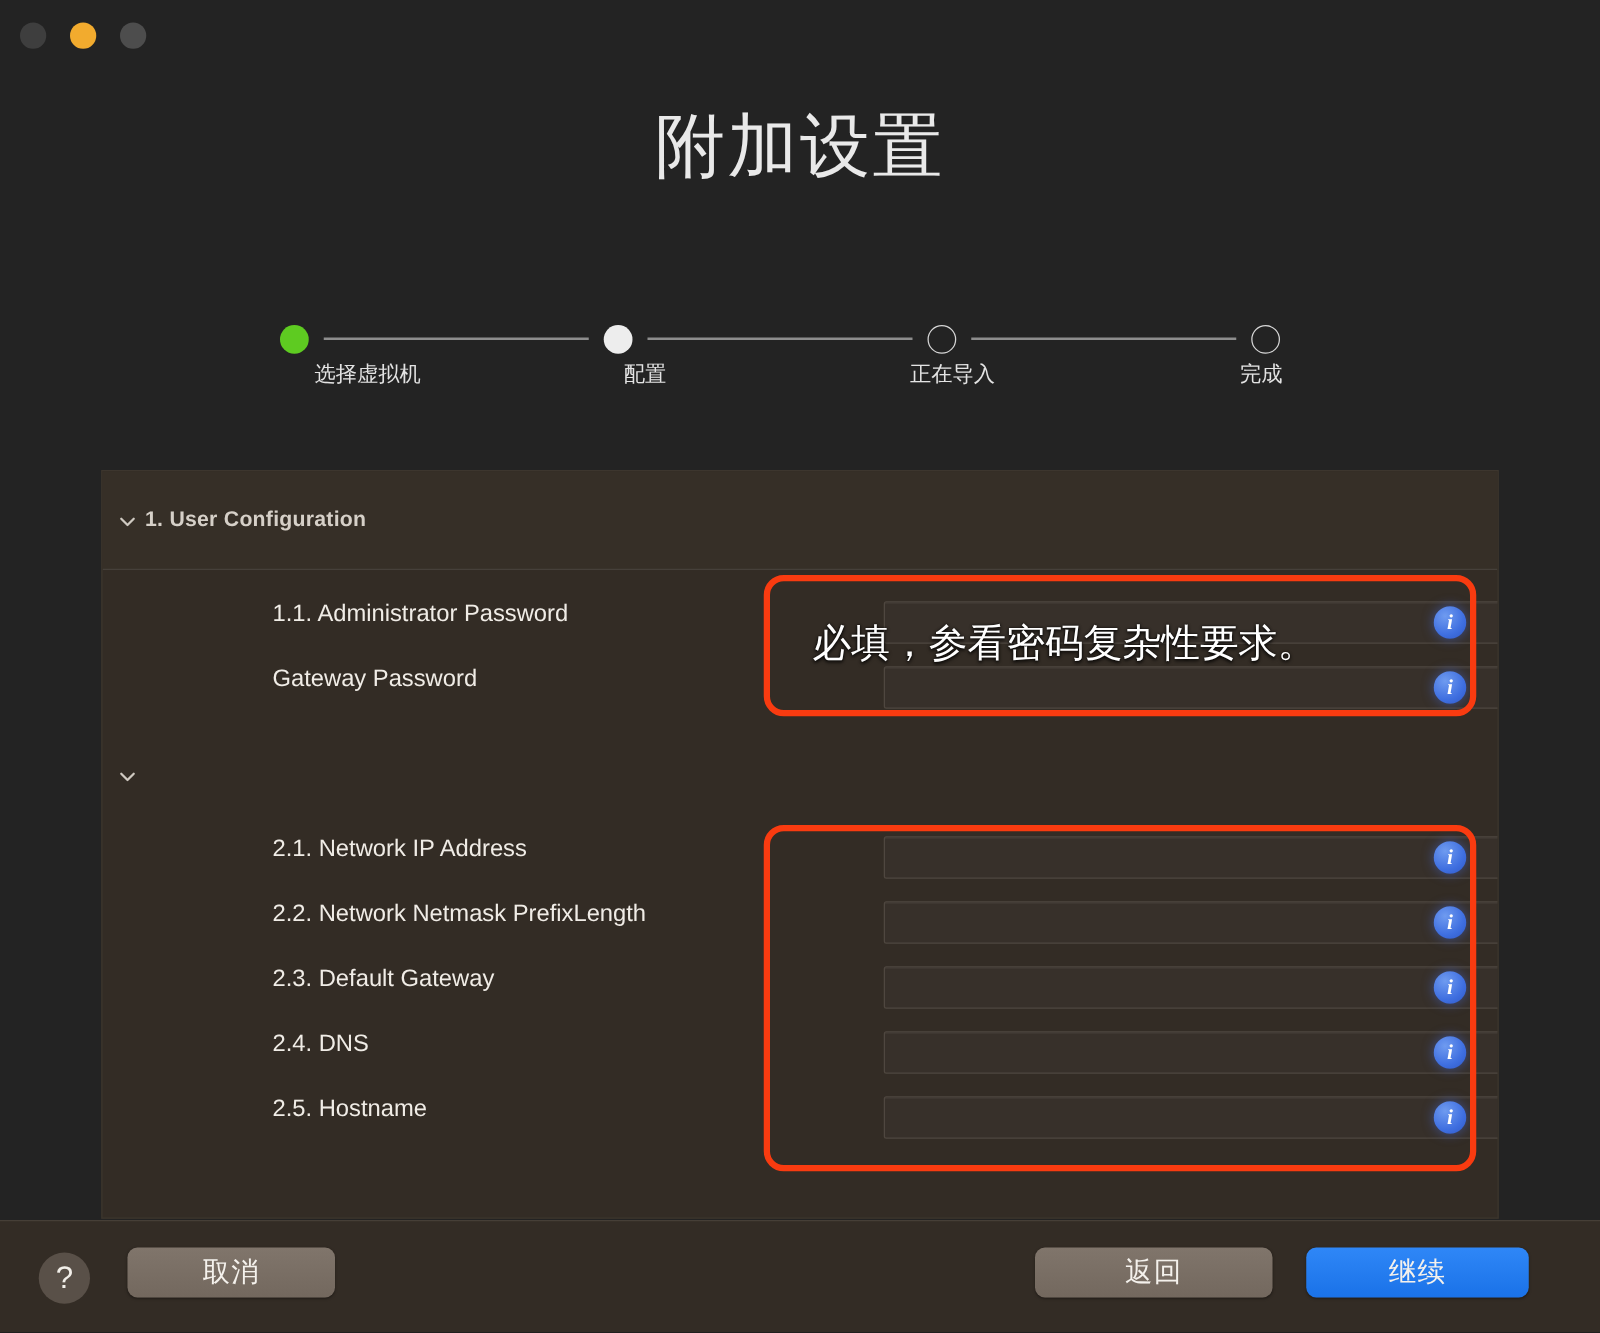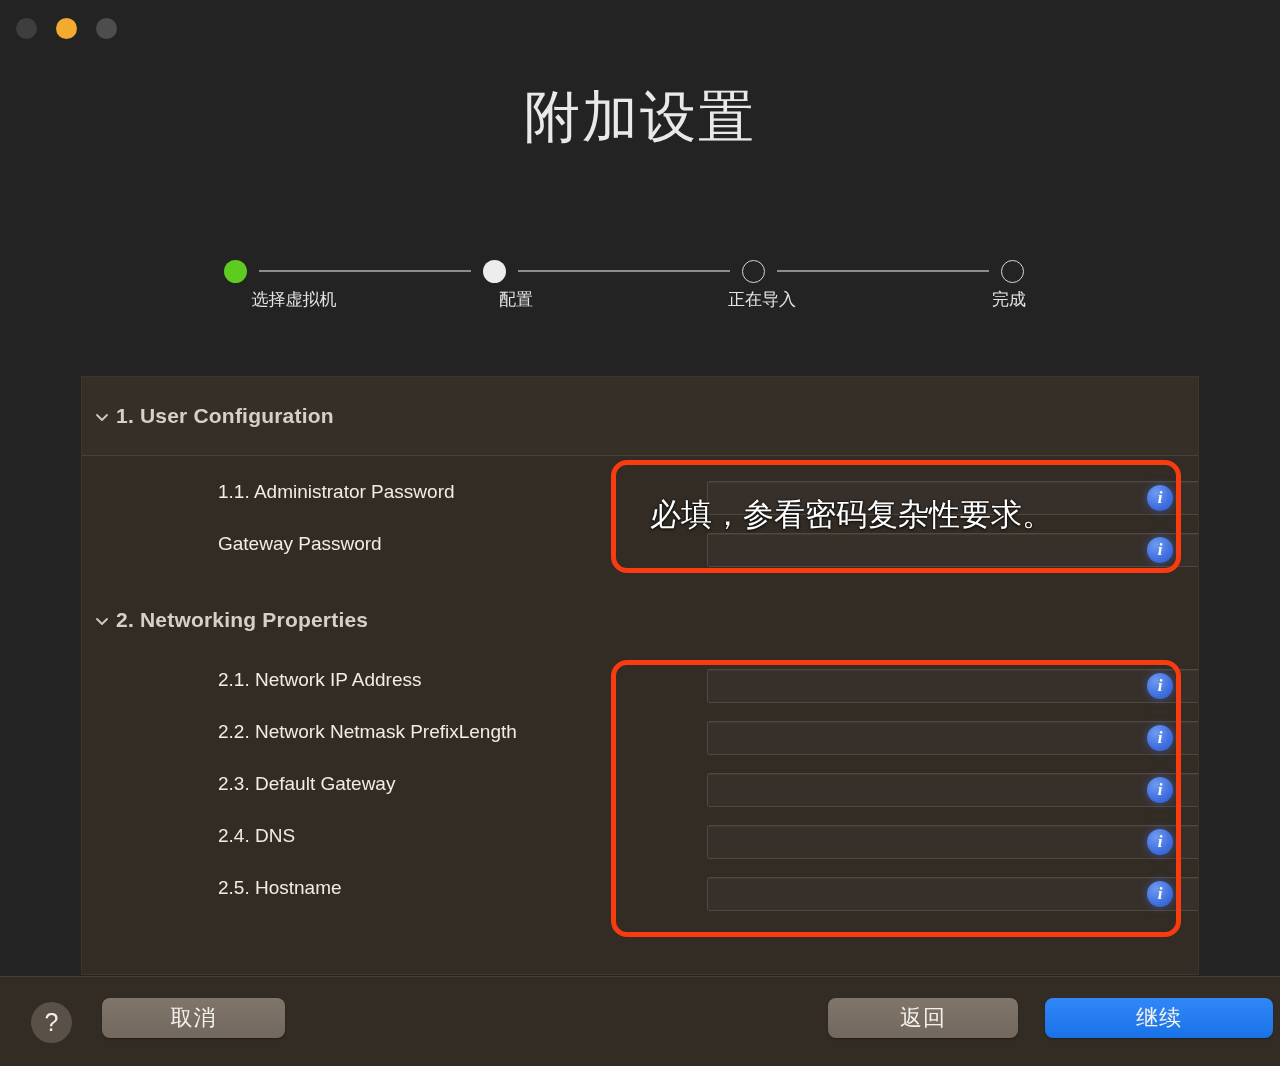--- a/index.html
+++ b/index.html
@@ -132,21 +132,21 @@
     width: 16px;
     height: 16px;
     margin-right: 6px;
     flex: 0 0 auto;
     display: inline-block;
     position: relative;
     top: 1px;
   }
   .chevron svg { display: block; }
   .section-title {
-    font-size: 21px;
+    font-size: 17px;
     font-weight: bold;
     color: #d6d0c8;
     letter-spacing: .2px;
   }
 
   .section-body { position: relative; }
 
   .field-row {
     display: flex;
     height: 52px;
@@ -250,23 +250,23 @@
     letter-spacing: 1px;
   }
   .btn.gray {
     background: linear-gradient(180deg, #80756b 0%, #73685e 100%);
     box-shadow: 0 1px 2px rgba(0,0,0,.35);
   }
   .btn.blue {
     background: linear-gradient(180deg, #2f87f7 0%, #1a72e8 100%);
     box-shadow: 0 1px 2px rgba(0,0,0,.35);
   }
-  .btn.cancel   { left: 102px;  width: 183px; }
+  .btn.cancel   { left: 102px;  width: 166px; }
   .btn.back     { left: 828px;  width: 190px; }
-  .btn.continue { left: 1045px; width: 228px; }
+  .btn.continue { left: 1045px; width: 178px; }
 </style>
 </head>
 <body>
 
 <div class="window">
 
   <div class="traffic">
     <span class="light close"></span>
     <span class="light min"></span>
     <span class="light zoom"></span>
@@ -320,21 +320,20 @@
       <div class="info-icon" style="top:29px;">i</div>
       <div class="info-icon" style="top:81px;">i</div>
     </div>
 
     <div class="section-header" style="background:transparent;border-bottom:none;height:74px;">
       <span class="chevron">
         <svg width="16" height="16" viewBox="0 0 16 16">
             <path d="M3 6 L8 11 L13 6" fill="none" stroke="#cfc9c1" stroke-width="1.8" stroke-linecap="round" stroke-linejoin="round"></path>
           </svg>
       </span>
-      <span class="section-title">2. Networking Properties</span>
     </div>
 
     <div class="section-body" style="height:300px;padding-top:12px;">
       <div class="field-row">
         <span class="field-label">2.1. Network IP Address</span>
       </div>
       <div class="field-row">
         <span class="field-label">2.2. Network Netmask PrefixLength</span>
       </div>
       <div class="field-row">

